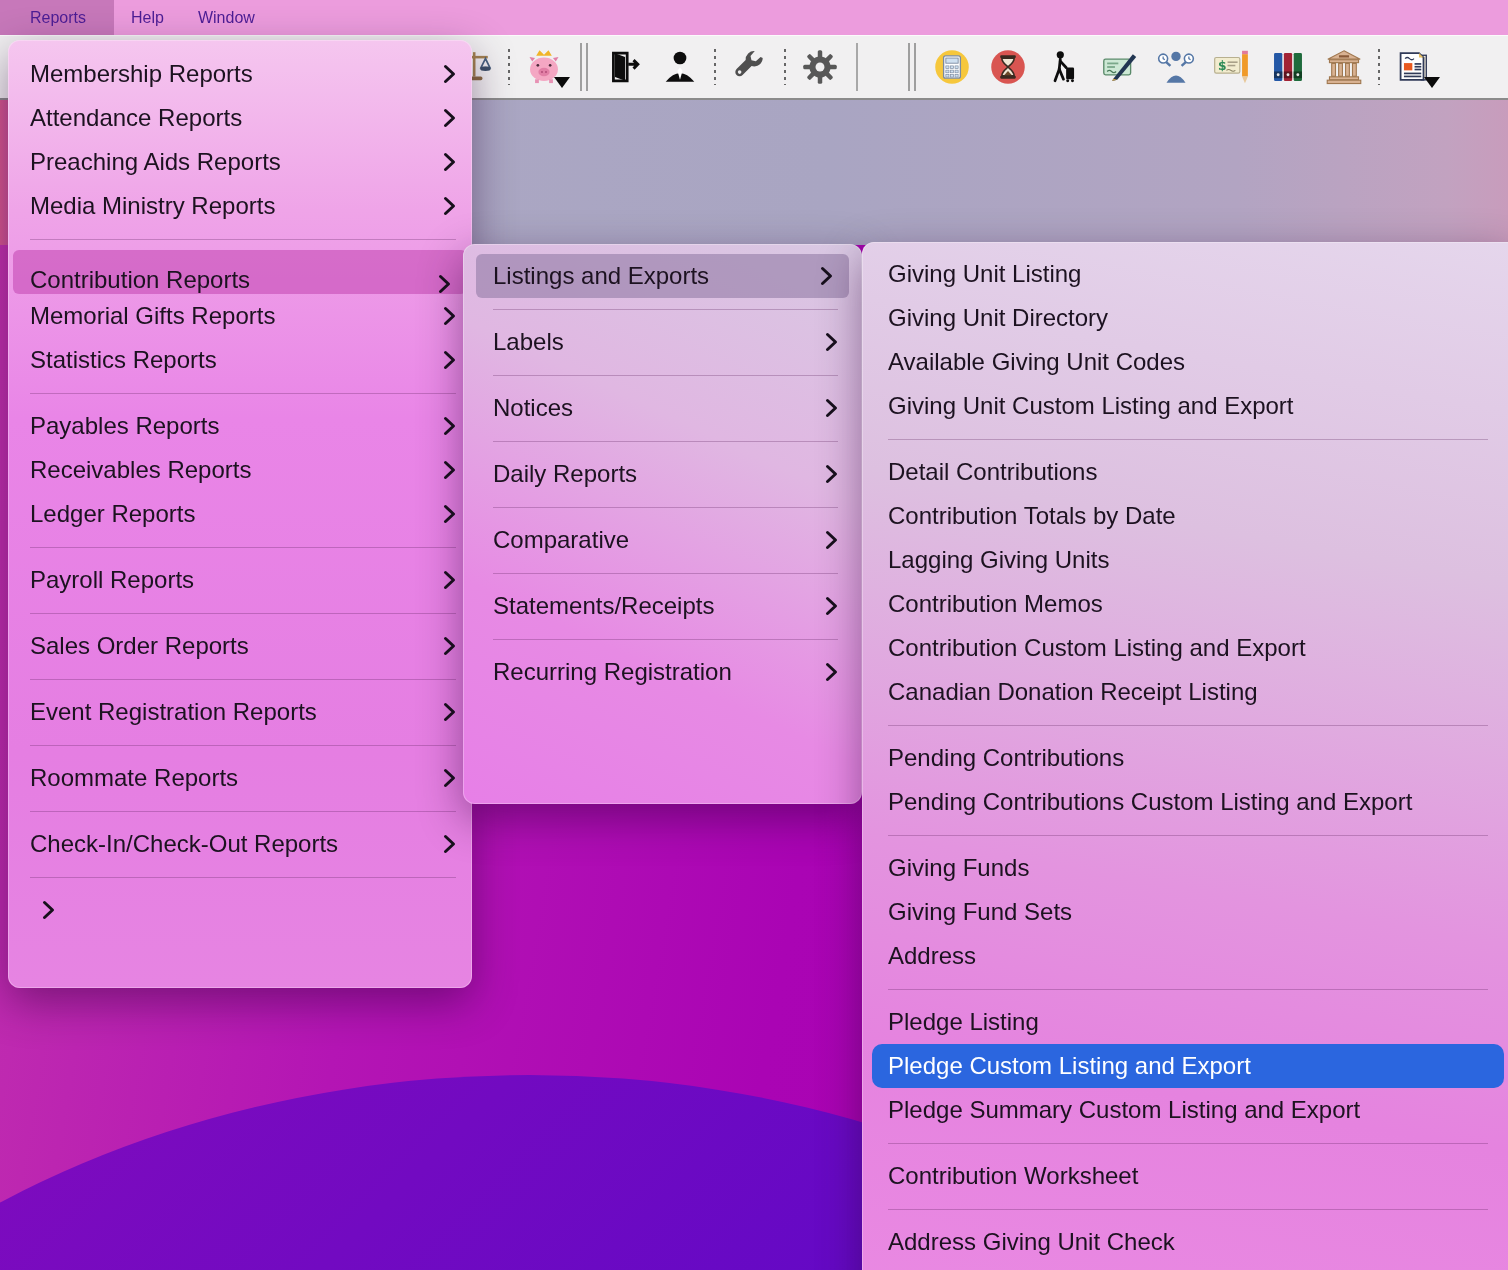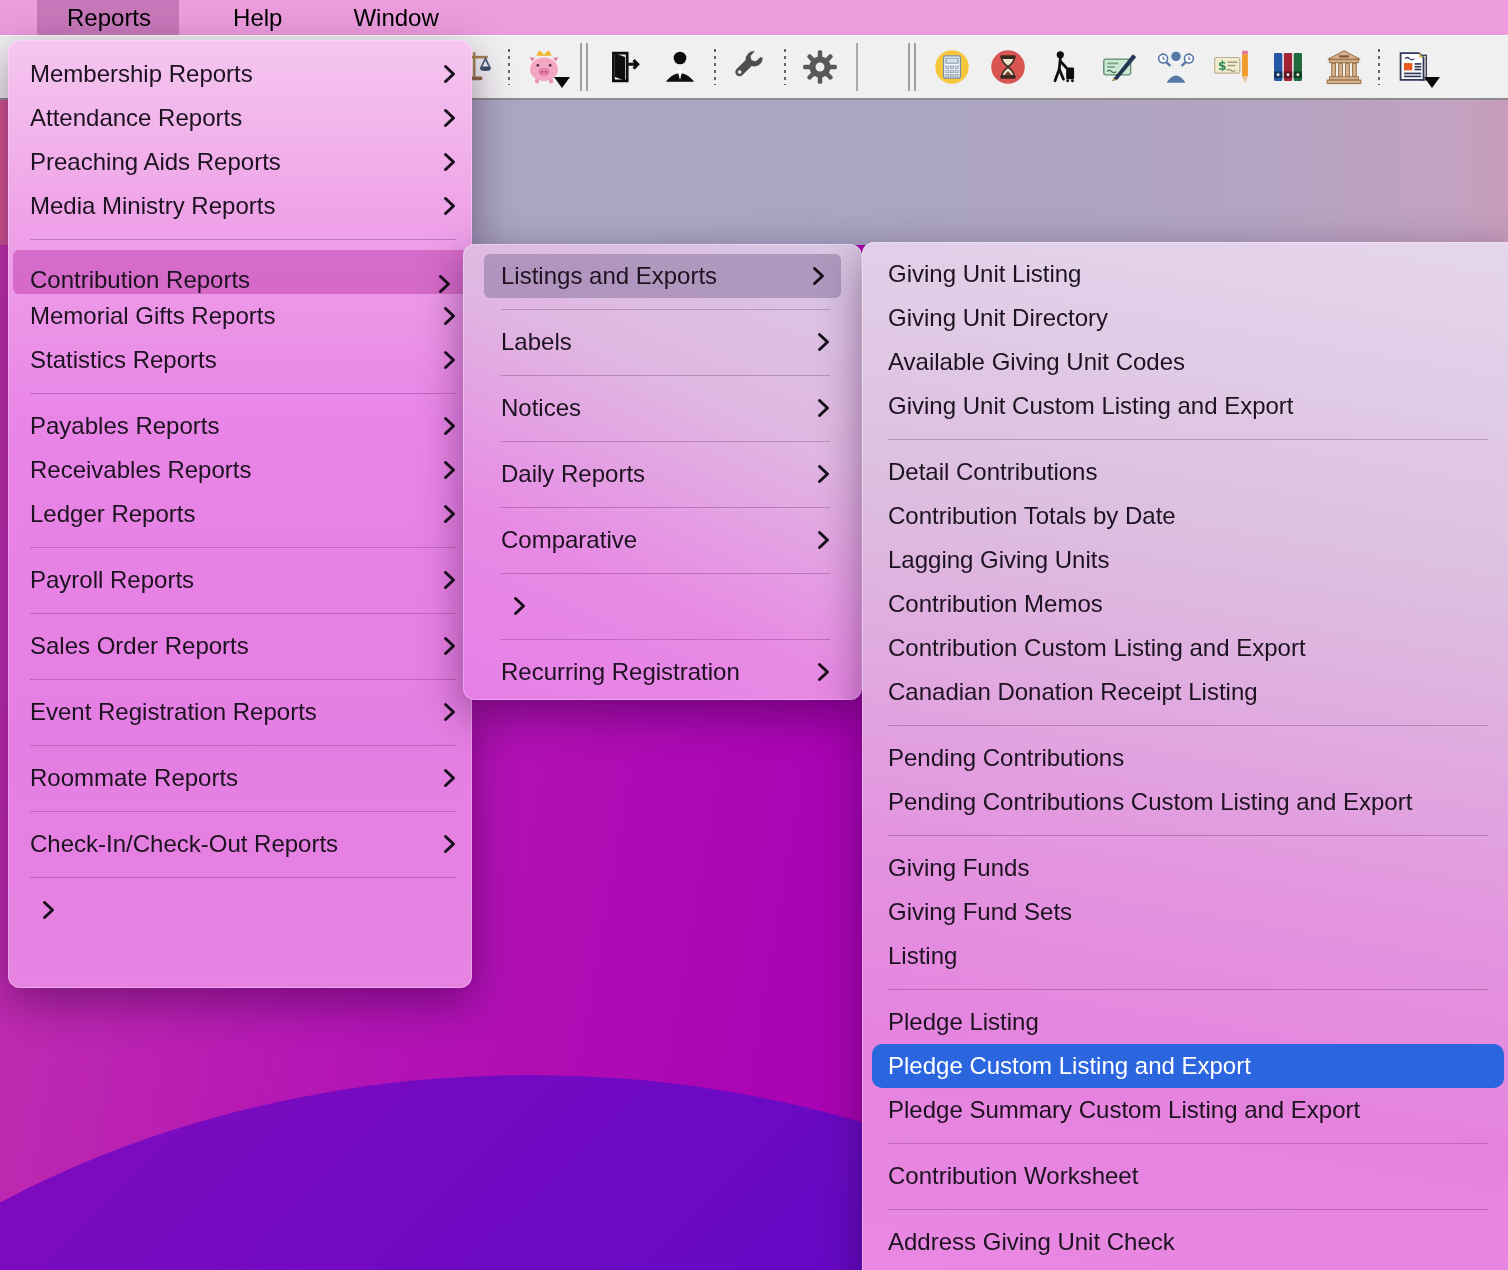--- a/index.html
+++ b/index.html
@@ -10,21 +10,21 @@
   .wall-base{position:absolute;inset:0;
     background:linear-gradient(100deg,#c435ae 0%,#b415b4 30%,#aa04b4 55%,#a300ac 100%);}
   .wall-swoosh{position:absolute;left:-420px;top:1075px;width:1900px;height:1500px;
     border-radius:50%;background:linear-gradient(135deg,#8a0cba 0%,#5a08c8 55%);}
   .wall-topband{position:absolute;left:0;top:97px;width:100%;height:148px;
     background:linear-gradient(90deg,#d85890 0%,#c24fa0 1.2%,#aca8c4 6%,#a9a5c2 55%,#b2a4c2 82%,#c2a2c0 96%,#c89cbc 100%);}
 
   
   .menubar{position:absolute;left:0;top:0;width:100%;height:35px;
     background:#ec9cdd;display:flex;align-items:stretch;z-index:5;}
-  .mb-item{display:flex;align-items:center;padding:0 17px;font-size:24px;color:#000000;margin-left:37px;}
+  .mb-item{display:flex;align-items:center;padding:0 17px;font-size:16px;color:#4c1d95;}
   .mb-item.first{padding-left:30px;padding-right:28px;}
   .mb-item.open{background:#c778ba;}
 
   
   .toolbar{position:absolute;left:0;top:35px;width:100%;height:62px;background:#f1f0f1;
     border-top:1px solid #fbfbfb;border-bottom:2px solid #8b8b8b;display:flex;align-items:center;z-index:2;}
   .tb-spacer1{width:446px;flex:none;}
   .tb-btn{flex:none;width:40px;height:46px;display:flex;align-items:center;justify-content:center;position:relative;margin:0 8px;}
   .tb-sep-dotted{flex:none;width:2px;height:36px;margin:0 6px;
     background-image:repeating-linear-gradient(to bottom,#666 0 3px,transparent 3px 7px);}
@@ -32,21 +32,21 @@
   .tb-sep-single{flex:none;width:2px;height:48px;margin:0 8px;background:#a8a8a8;}
   .tb-gap{flex:none;width:34px;}
   .dd-arrow{position:absolute;right:-6px;bottom:2px;width:0;height:0;
     border-left:8px solid transparent;border-right:8px solid transparent;border-top:11px solid #0a0a0a;}
 
   
   .panel{position:absolute;border-radius:12px;z-index:10;
     box-shadow:0 0 0 1px rgba(255,255,255,0.28) inset,0 14px 44px rgba(40,0,50,0.45);}
   .panel.p1{left:8px;top:40px;width:464px;height:948px;padding:12px 0;box-sizing:border-box;
     background:linear-gradient(180deg,#f5c6ef 0%,#efa4e8 18%,#e985e7 40%,#e57ee2 75%,#e684e2 100%);}
-  .panel.p2{left:463px;top:244px;width:399px;height:456px;padding:10px 16px 6px;box-sizing:border-box;z-index:11;
+  .panel.p2{left:463px;top:244px;width:399px;height:560px;padding:10px 8px 6px;box-sizing:border-box;z-index:11;
     background:linear-gradient(205deg,#d9c9e3 0%,#e0b7e2 35%,#e78ae4 70%,#e77fe7 100%);}
   .panel.p3{left:862px;top:242px;width:652px;height:1100px;padding:10px 0;box-sizing:border-box;z-index:12;
     border-radius:12px 0 0 12px;
     background:linear-gradient(190deg,#e5d6ec 0%,#ddc0e0 28%,#e394df 58%,#e583df 75%,#ea8ae3 100%);}
 
   .menu-item{height:44px;display:flex;align-items:center;padding:0 16px 0 22px;font-size:24px;}
   .p3 .menu-item{padding-left:26px;}
   .mi-label{flex:1;white-space:nowrap;}
   .mi-chevron{flex:none;margin-left:12px;display:flex;align-items:center;}
   .menu-sep{height:22px;display:flex;align-items:center;}
@@ -448,20 +448,21 @@
       <div class="menu-item">
         <span class="mi-label">Comparative</span>
         <span class="mi-chevron">
           <svg width="13" height="20" viewBox="0 0 13 20">
             <path d="M2.5 2.5 L10.5 10 L2.5 17.5" fill="none" stroke="#17101c" stroke-width="3" stroke-linecap="round" stroke-linejoin="round"></path>
           </svg>
         </span>
       </div>
       <div class="menu-sep"></div>
       <div class="menu-item">
+        <span class="mi-label">Statements/Receipts</span>
         <span class="mi-chevron">
           <svg width="13" height="20" viewBox="0 0 13 20">
             <path d="M2.5 2.5 L10.5 10 L2.5 17.5" fill="none" stroke="#17101c" stroke-width="3" stroke-linecap="round" stroke-linejoin="round"></path>
           </svg>
         </span>
       </div>
       <div class="menu-sep"></div>
       <div class="menu-item">
         <span class="mi-label">Recurring Registration</span>
         <span class="mi-chevron">
@@ -512,21 +513,21 @@
         <span class="mi-label">Pending Contributions Custom Listing and Export</span>
       </div>
       <div class="menu-sep"></div>
       <div class="menu-item">
         <span class="mi-label">Giving Funds</span>
       </div>
       <div class="menu-item">
         <span class="mi-label">Giving Fund Sets</span>
       </div>
       <div class="menu-item">
-        <span class="mi-label">Listing</span>
+        <span class="mi-label">Address</span>
       </div>
       <div class="menu-sep"></div>
       <div class="menu-item">
         <span class="mi-label">Pledge Listing</span>
       </div>
       <div class="menu-item hl-blue">
         <span class="mi-label">Pledge Custom Listing and Export</span>
       </div>
       <div class="menu-item">
         <span class="mi-label">Pledge Summary Custom Listing and Export</span>

